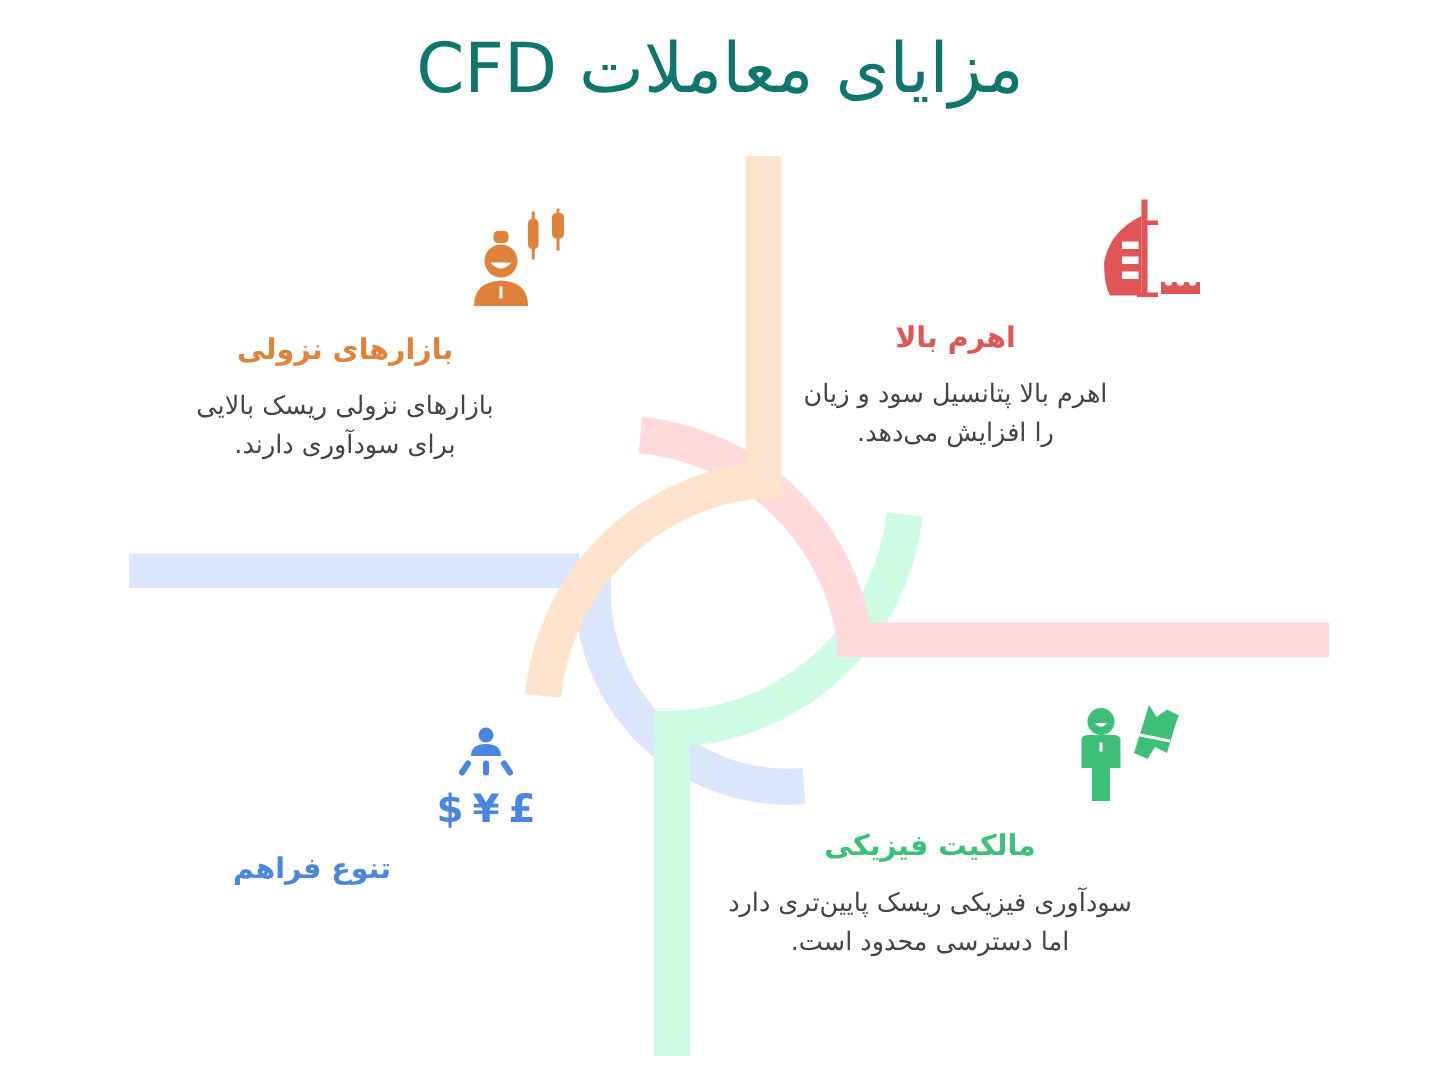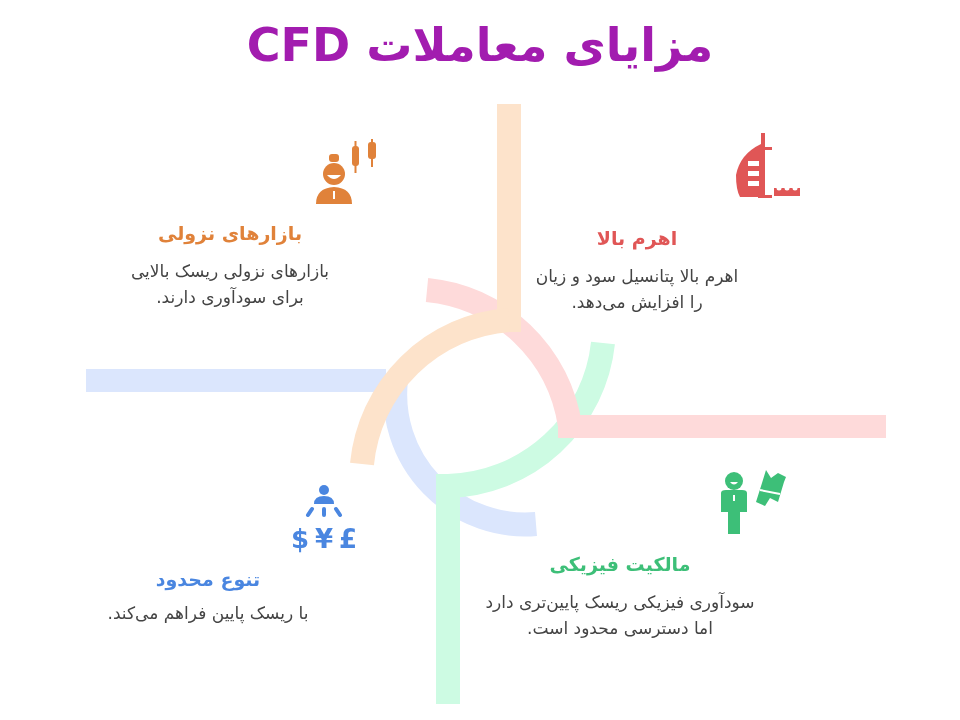--- a/index.html
+++ b/index.html
@@ -2,21 +2,21 @@
 <html><head>
   <meta charset="utf-8">
   <style>
     html, body { margin: 0; padding: 0; }
     body {
       width: 960px; height: 720px; background: #ffffff; position: relative; overflow: hidden;
       font-family: "DejaVu Sans", sans-serif;
     }
     .title {
       position: absolute; left: 0; top: 18px; width: 960px; text-align: center;
-      font-size: 46px; font-weight: 700; color: #a21caf; direction: rtl;
+      font-size: 46px; font-weight: 400; color: #0f766e; direction: rtl;
       letter-spacing: 0px;
     }
     svg.bg { position: absolute; left: 0; top: 0; }
     .block { position: absolute; direction: rtl; text-align: center; }
     .block .head { font-weight: bold; font-size: 19px; margin-bottom: 14px; }
     .block .desc { font-size: 17px; color: #444444; line-height: 26px; }
     .icon { position: absolute; }
   </style>
 </head>
 <body>
@@ -105,34 +105,33 @@
 </svg>
 
 <div class="block" style="right:580px; top:222px; width:300px;">
   <div class="head" style="color:#e0823a;">بازارهای نزولی</div>
   <div class="desc">
     <div>بازارهای نزولی ریسک بالایی</div>
     <div>برای سودآوری دارند.</div>
   </div>
 </div>
 
-<div class="block" style="right:163px; top:227px; width:320px;">
+<div class="block" style="right:163px; top:214px; width:320px;">
   <div class="head" style="color:#e05656;">اهرم بالا</div>
   <div class="desc">
     <div>اهرم بالا پتانسیل سود و زیان</div>
     <div>را افزایش می‌دهد.</div>
   </div>
 </div>
 
 <div class="block" style="right:160px; top:553px; width:360px;">
   <div class="head" style="color:#3dbf78;">مالکیت فیزیکی</div>
   <div class="desc">
     <div>سودآوری فیزیکی ریسک پایین‌تری دارد</div>
     <div>اما دسترسی محدود است.</div>
   </div>
 </div>
 
 <div class="block" style="right:602px; top:568px; width:300px;">
-  <div class="head" style="color:#4a86e0; margin-bottom:10px;">تنوع محدود</div>
+  <div class="head" style="color:#4a86e0; margin-bottom:10px;">تنوع فراهم</div>
   <div class="desc">
-    <div>با ریسک پایین فراهم می‌کند.</div>
   </div>
 </div>
 
 </body></html>

